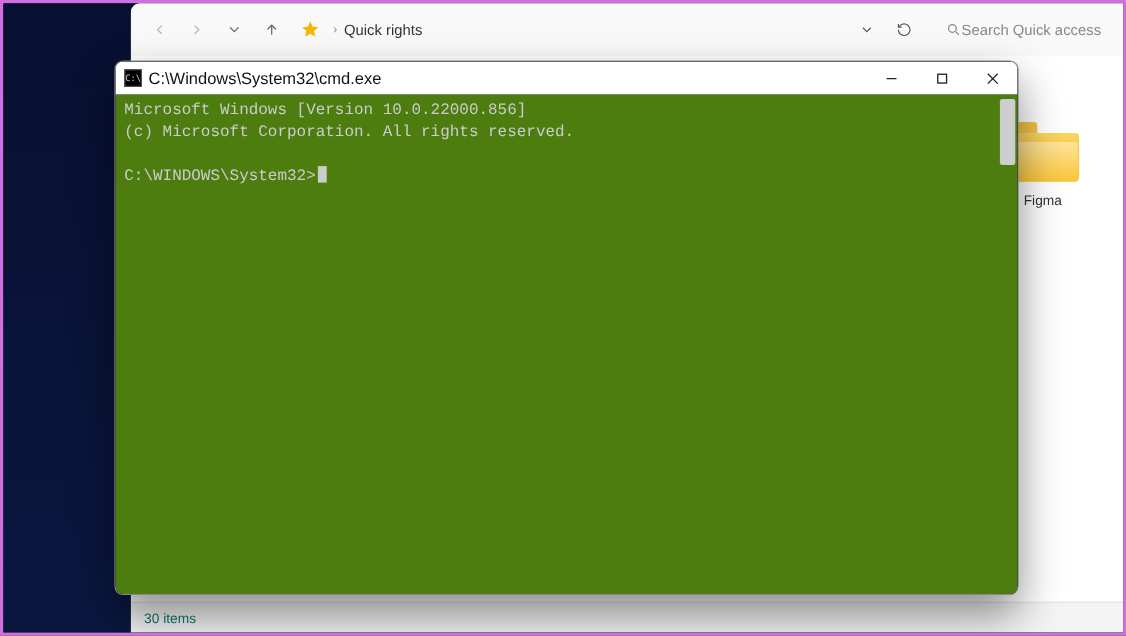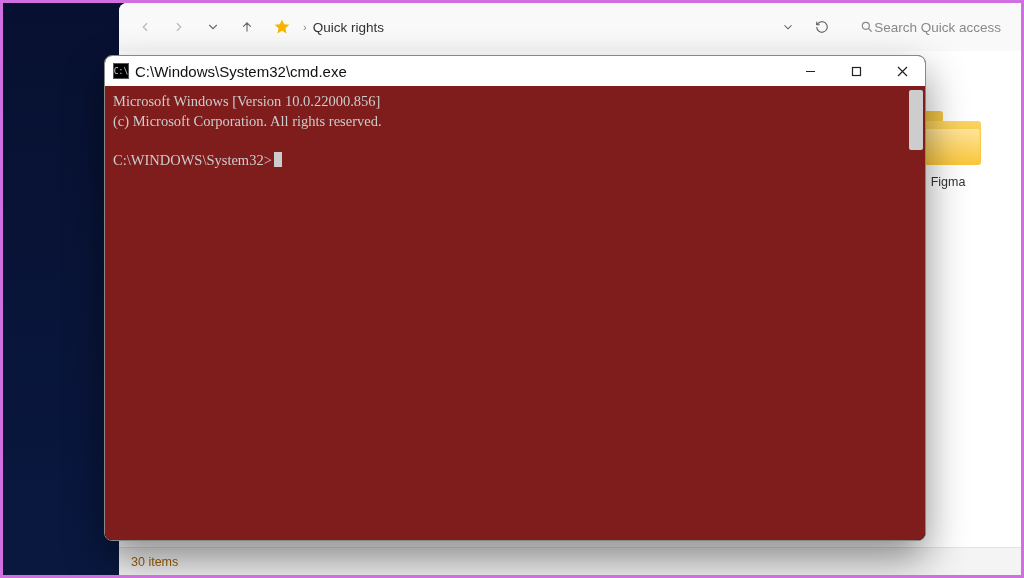--- a/index.html
+++ b/index.html
@@ -115,21 +115,21 @@
     }
     .folder-label { font-size: 12.5px; color:#333; text-align:right; }
 
     .status-bar {
       position:absolute; left:0; right:0; bottom:0;
       height: 28px;
       background:#f4f4f4;
       border-top: 1px solid #e3e3e3;
       display:flex; align-items:center;
       padding: 0 12px;
-      font-size: 12.5px; color:#a16207;
+      font-size: 12.5px; color:#0f766e;
     }
 
     
     .cmd-window {
       position: absolute;
       left: 101px;
       top: 52px;
       width: 822px;
       height: 486px;
       background: #000;
@@ -157,23 +157,23 @@
     .cmd-title-spacer { flex:1; }
     .win-btn {
       width: 46px; height: 30px;
       display:flex; align-items:center; justify-content:center;
     }
     .win-btn svg { width: 11px; height: 11px; stroke:#222; stroke-width:1.2; fill:none; }
 
     .cmd-body {
       position: relative;
       height: calc(100% - 30px);
-      background:#7f1d1d;
+      background:#4d7c0f;
       color:#cccccc;
-      font-family: Liberation Serif, serif;
+      font-family: Liberation Mono, monospace;
       font-size: 14.5px;
       line-height: 1.35;
       padding: 6px 8px;
       white-space: pre;
     }
     .cmd-scrollbar {
       position:absolute; top:4px; right:2px;
       width: 14px; height: 60px;
       background: #cdcdcd;
       border-radius: 2px;

